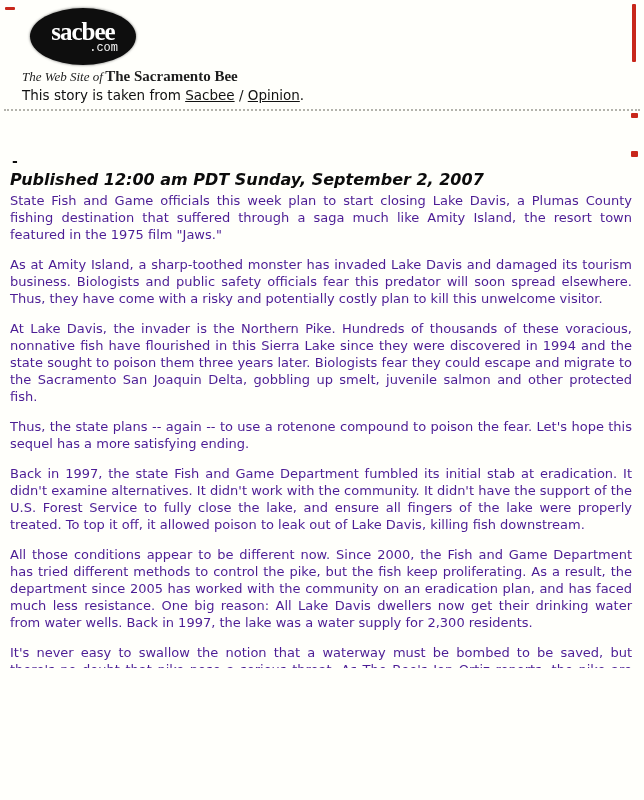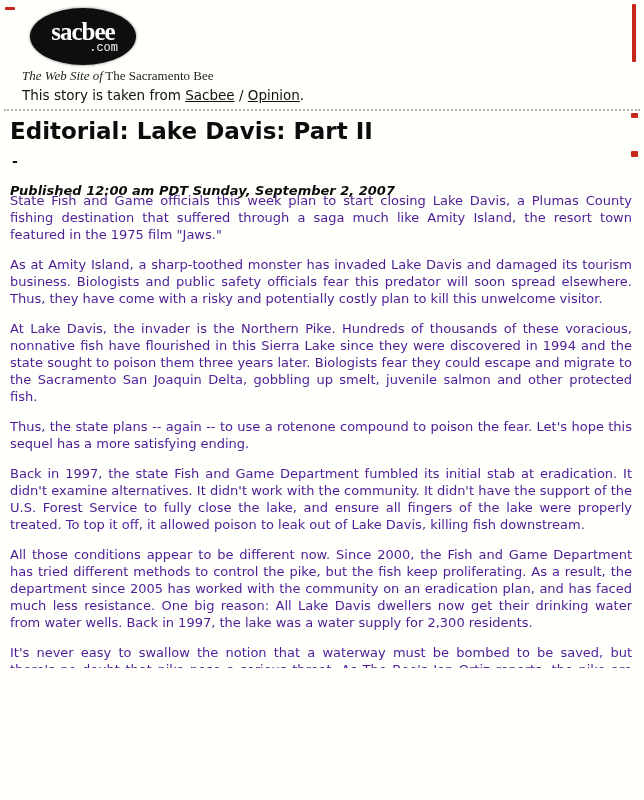--- a/index.html
+++ b/index.html
@@ -75,22 +75,22 @@
     white-space: nowrap;
     font-family: "Liberation Serif", serif;
     font-size: 10px;
     color: #1d1d1d;
   }
   .tagline .tag-prefix {
     font-style: italic;
     font-size: 13px;
   }
   .tagline .tag-brand {
-    font-weight: normal;
-    font-size: 13px;
+    font-weight: bold;
+    font-size: 15px;
   }
 
   
   .source-line {
     position: absolute;
     left: 22px;
     top: 87px;
     font-size: 13.5px;
     color: #111;
     text-align: center;
@@ -125,25 +125,24 @@
     left: 12px;
     top: 153px;
     font-size: 14px;
     font-weight: bold;
     color: #0c0c0c;
   }
   .published {
     position: absolute;
     left: 10px;
     top: 170px;
-    font-size: 13px;
+    font-size: 16px;
     font-weight: bold;
     font-style: italic;
     color: #0c0c0c;
-    margin-top: 13px;
   }
   .body-copy {
     position: absolute;
     left: 10px;
     top: 192px;
     width: 622px;
   }
   .body-copy p {
     margin: 0 0 13px 0;
     font-size: 13px;
@@ -175,21 +174,20 @@
 
   <div class="source-line">
     <span>This story is taken from</span>
     <a>Sacbee</a>
     <span>/</span>
     <a>Opinion</a><span>.</span>
   </div>
 
   <div class="dotted-rule"></div>
 
-  <div class="headline">Editorial: Lake Davis: Part II</div>
   <div class="dash-line">-</div>
   <div class="published">Published 12:00 am PDT Sunday, September 2, 2007</div>
 
   <div class="body-copy">
     <p>State Fish and Game officials this week plan to start closing Lake Davis, a Plumas County fishing destination that suffered through a saga much like Amity Island, the resort town featured in the 1975 film "Jaws."</p>
     <p>As at Amity Island, a sharp-toothed monster has invaded Lake Davis and damaged its tourism business. Biologists and public safety officials fear this predator will soon spread elsewhere. Thus, they have come with a risky and potentially costly plan to kill this unwelcome visitor.</p>
     <p>At Lake Davis, the invader is the Northern Pike. Hundreds of thousands of these voracious, nonnative fish have flourished in this Sierra Lake since they were discovered in 1994 and the state sought to poison them three years later. Biologists fear they could escape and migrate to the Sacramento San Joaquin Delta, gobbling up smelt, juvenile salmon and other protected fish.</p>
     <p>Thus, the state plans -- again -- to use a rotenone compound to poison the fear. Let's hope this sequel has a more satisfying ending.</p>
     <p>Back in 1997, the state Fish and Game Department fumbled its initial stab at eradication. It didn't examine alternatives. It didn't work with the community. It didn't have the support of the U.S. Forest Service to fully close the lake, and ensure all fingers of the lake were properly treated. To top it off, it allowed poison to leak out of Lake Davis, killing fish downstream.</p>
     <p>All those conditions appear to be different now. Since 2000, the Fish and Game Department has tried different methods to control the pike, but the fish keep proliferating. As a result, the department since 2005 has worked with the community on an eradication plan, and has faced much less resistance. One big reason: All Lake Davis dwellers now get their drinking water from water wells. Back in 1997, the lake was a water supply for 2,300 residents.</p>

